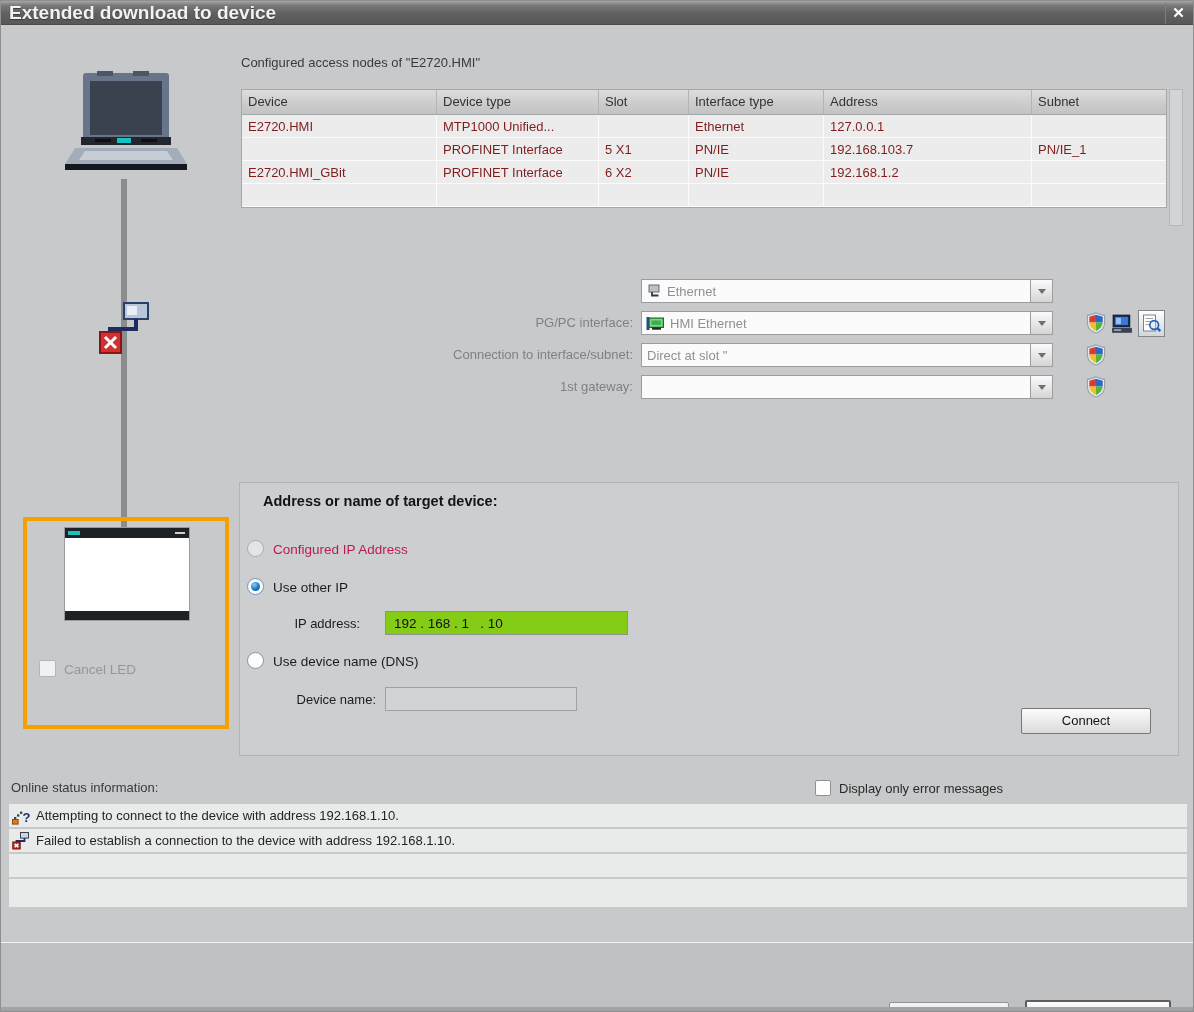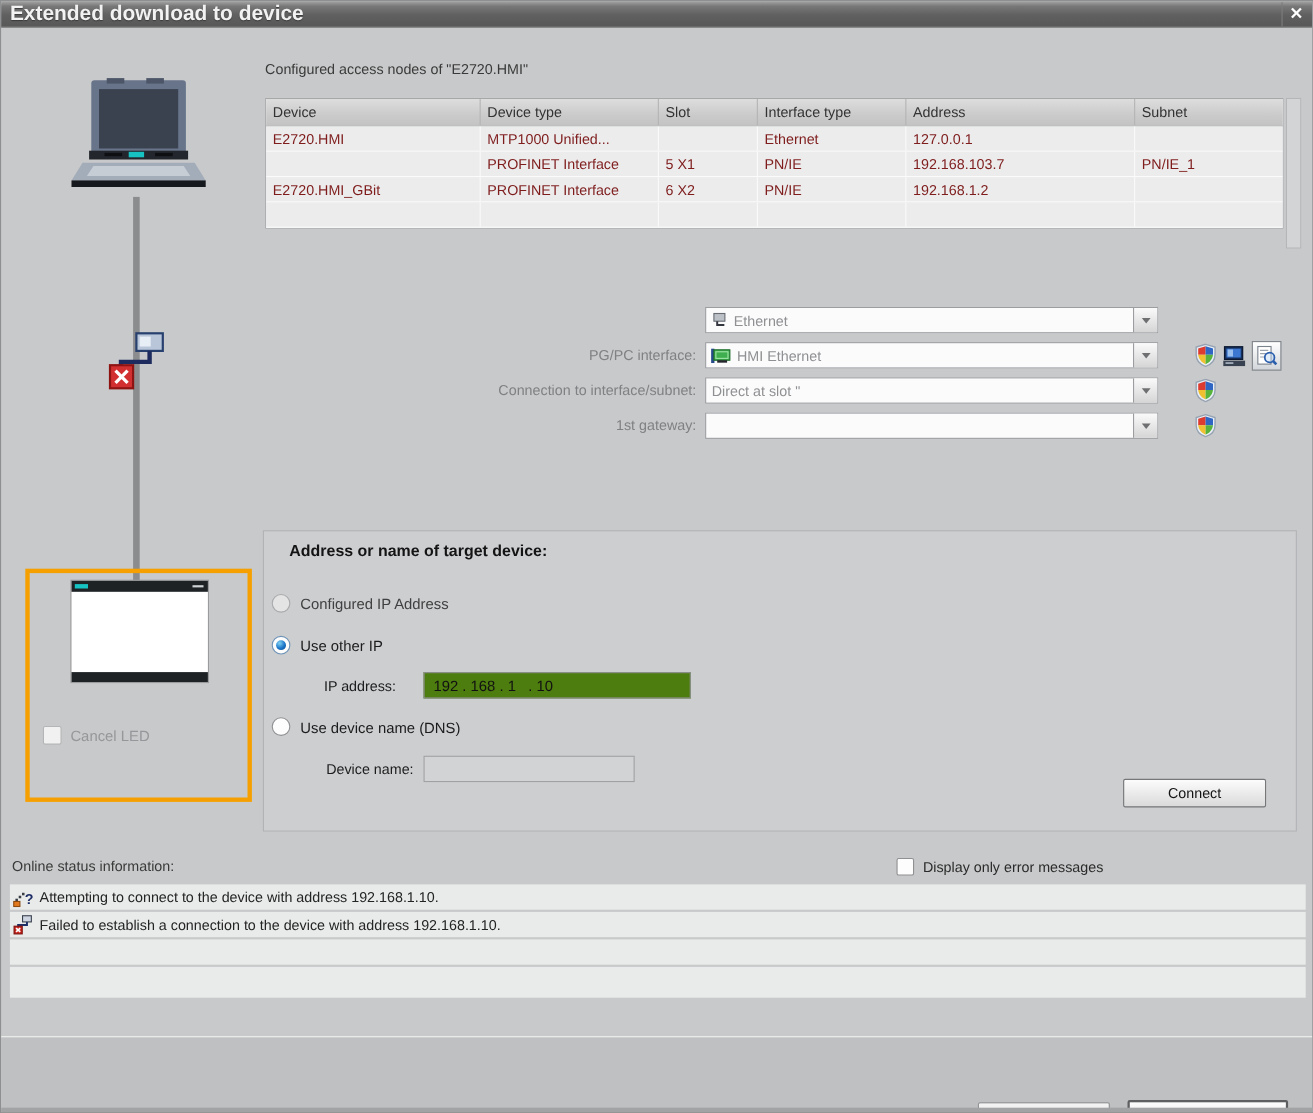--- a/index.html
+++ b/index.html
@@ -70,24 +70,24 @@
   .target-panel { position:absolute; left:238px; top:481px; width:940px; height:274px;
     background:#cdced0; border:1px solid #b2b3b5; }
   .target-heading { position:absolute; left:24px; top:12px; font-weight:bold; font-size:14.5px; color:#141414; }
   .radio { position:absolute; width:17px; height:17px; border-radius:50%; }
   .radio.disabled { background:#e4e4e4; border:1px solid #a9aaac; }
   .radio.off { background:#fdfdfd; border:1px solid #8f9092; }
   .radio.on { background:#fdfdfd; border:1px solid #6f94b8; }
   .radio.on::after { content:""; position:absolute; left:3px; top:3px; width:9px; height:9px;
     border-radius:50%; background:radial-gradient(circle at 35% 30%,#7fd2f2 0%,#1b74c8 55%,#0b4a90 100%); }
   .radio-label { position:absolute; font-size:13.5px; color:#1c1c1c; }
-  .radio-label.disabled { color:#404040; }
+  .radio-label.disabled { color:#be185d; }
   .inline-label { position:absolute; color:#1c1c1c; }
   .ip-input { position:absolute; left:384px; top:610px; width:243px; height:24px;
-    border:1px solid #8f9092; background:#4d7c0f; font-family:"Liberation Sans",sans-serif;
+    border:1px solid #8f9092; background:#84cc16; font-family:"Liberation Sans",sans-serif;
     font-size:13.5px; color:#111; padding-left:8px; }
   .name-input { position:absolute; left:384px; top:686px; width:192px; height:24px;
     border:1px solid #a0a1a3; background:#d2d3d5; }
   .connect-btn { position:absolute; left:1020px; top:707px; width:130px; height:26px;
     background:linear-gradient(180deg,#fcfcfc,#dadada); border:1px solid #767778;
     border-radius:2px; text-align:center; color:#141414; }
   .connect-btn span { display:block; line-height:24px; }
 
   
   .status-label { position:absolute; left:10px; top:779px; color:#3a3a3a; }

